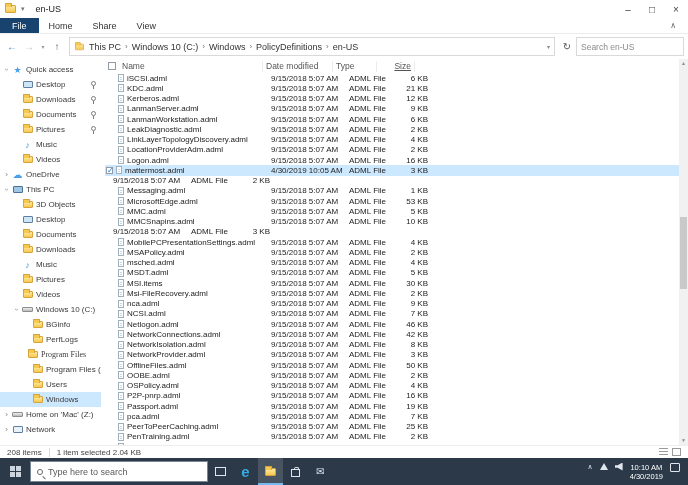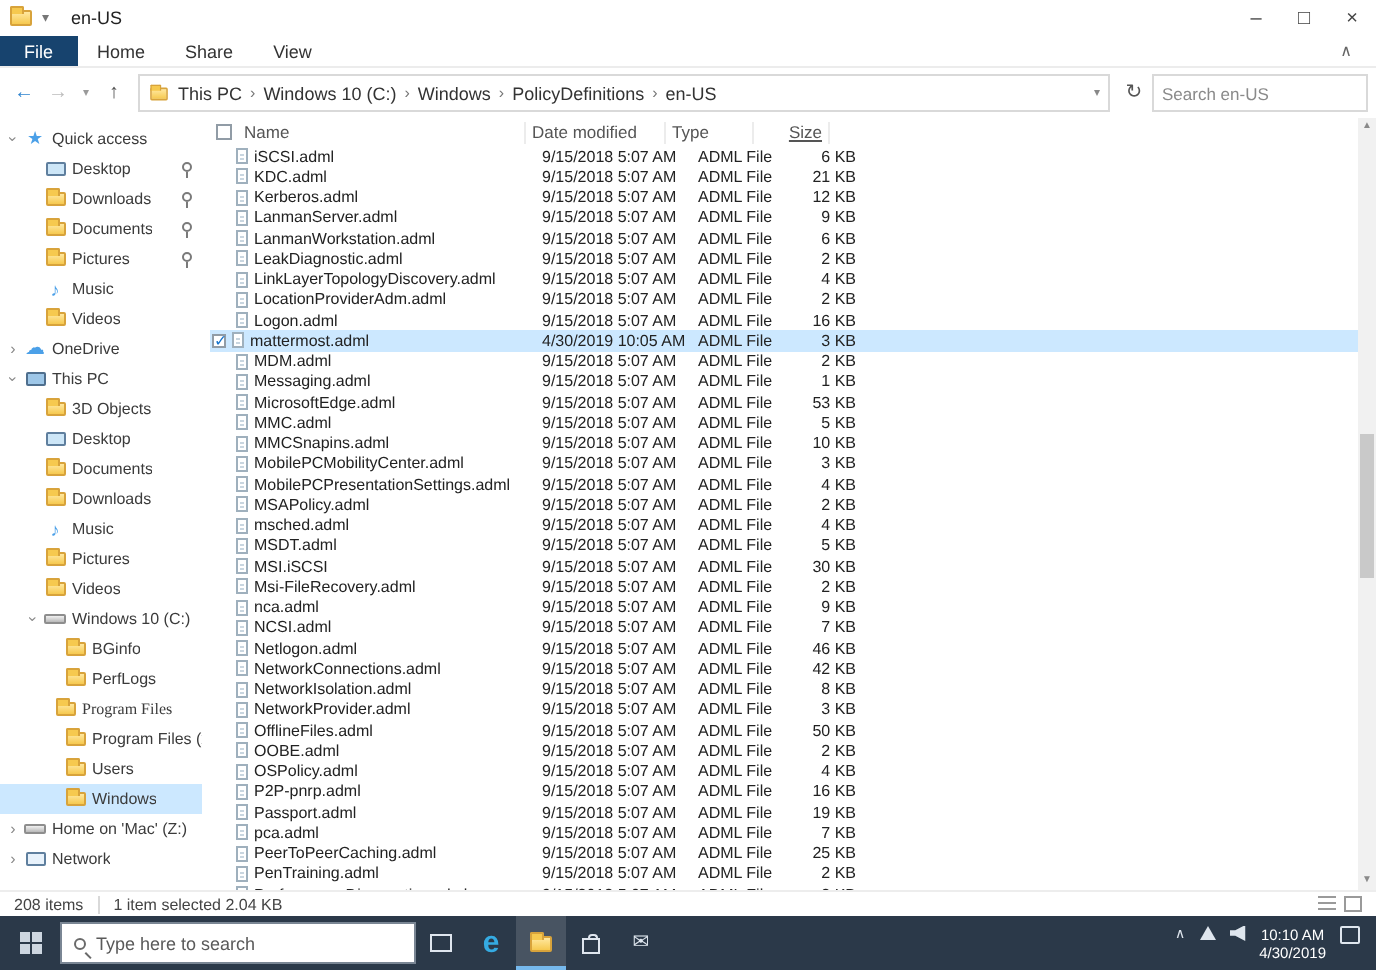--- a/index.html
+++ b/index.html
@@ -453,25 +453,20 @@
             <div class="cell c-name">
               <span class="checkbox checked"></span>
               <span class="i-file"></span>
               <span class="fname">mattermost.adml</span>
             </div>
             <div class="cell c-date">4/30/2019 10:05 AM</div>
             <div class="cell c-type">ADML File</div>
             <div class="cell c-size">3 KB</div>
           </div>
           <div class="frow">
-            <div class="cell c-name">
-              <span class="checkspace"></span>
-              <span class="i-file"></span>
-              <span class="fname">MDM.adml</span>
-            </div>
             <div class="cell c-date">9/15/2018 5:07 AM</div>
             <div class="cell c-type">ADML File</div>
             <div class="cell c-size">2 KB</div>
           </div>
           <div class="frow">
             <div class="cell c-name">
               <span class="checkspace"></span>
               <span class="i-file"></span>
               <span class="fname">Messaging.adml</span>
             </div>
@@ -503,25 +498,20 @@
             <div class="cell c-name">
               <span class="checkspace"></span>
               <span class="i-file"></span>
               <span class="fname">MMCSnapins.adml</span>
             </div>
             <div class="cell c-date">9/15/2018 5:07 AM</div>
             <div class="cell c-type">ADML File</div>
             <div class="cell c-size">10 KB</div>
           </div>
           <div class="frow">
-            <div class="cell c-name">
-              <span class="checkspace"></span>
-              <span class="i-file"></span>
-              <span class="fname">MobilePCMobilityCenter.adml</span>
-            </div>
             <div class="cell c-date">9/15/2018 5:07 AM</div>
             <div class="cell c-type">ADML File</div>
             <div class="cell c-size">3 KB</div>
           </div>
           <div class="frow">
             <div class="cell c-name">
               <span class="checkspace"></span>
               <span class="i-file"></span>
               <span class="fname">MobilePCPresentationSettings.adml</span>
             </div>
@@ -556,21 +546,21 @@
               <span class="fname">MSDT.adml</span>
             </div>
             <div class="cell c-date">9/15/2018 5:07 AM</div>
             <div class="cell c-type">ADML File</div>
             <div class="cell c-size">5 KB</div>
           </div>
           <div class="frow">
             <div class="cell c-name">
               <span class="checkspace"></span>
               <span class="i-file"></span>
-              <span class="fname">MSI.iSCSI</span>
+              <span class="fname">MSI.items</span>
             </div>
             <div class="cell c-date">9/15/2018 5:07 AM</div>
             <div class="cell c-type">ADML File</div>
             <div class="cell c-size">30 KB</div>
           </div>
           <div class="frow">
             <div class="cell c-name">
               <span class="checkspace"></span>
               <span class="i-file"></span>
               <span class="fname">Msi-FileRecovery.adml</span>

